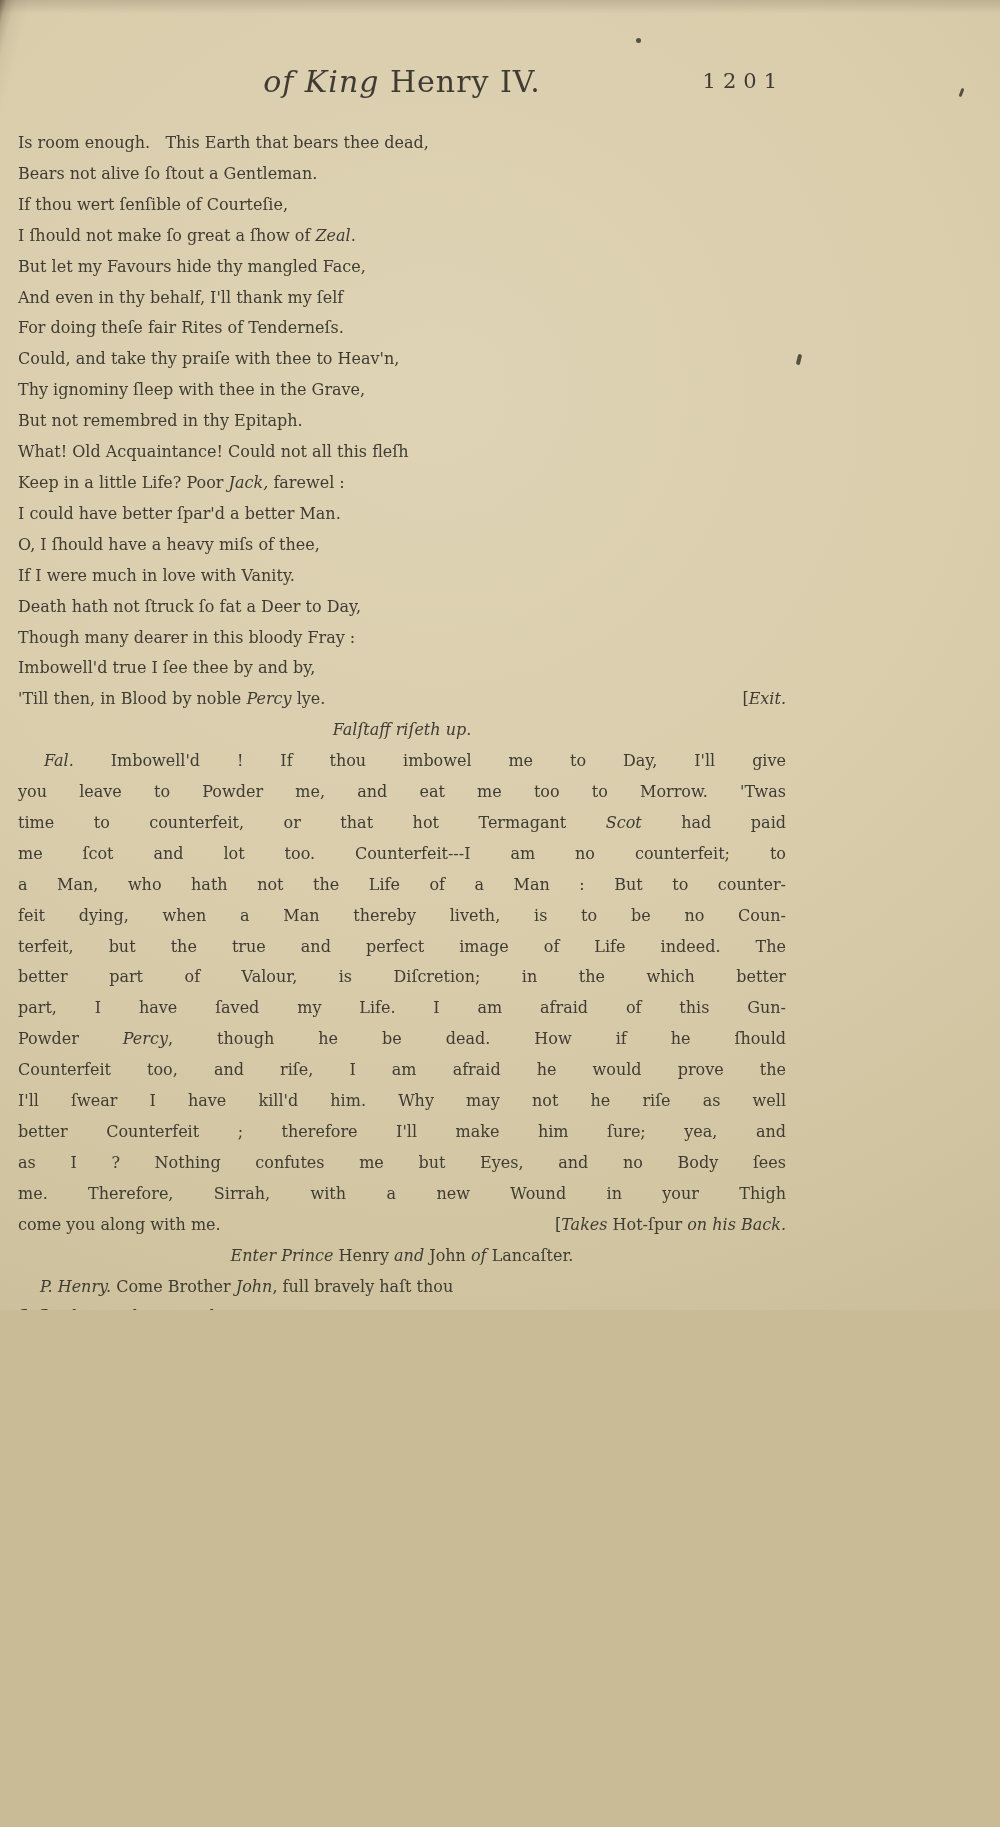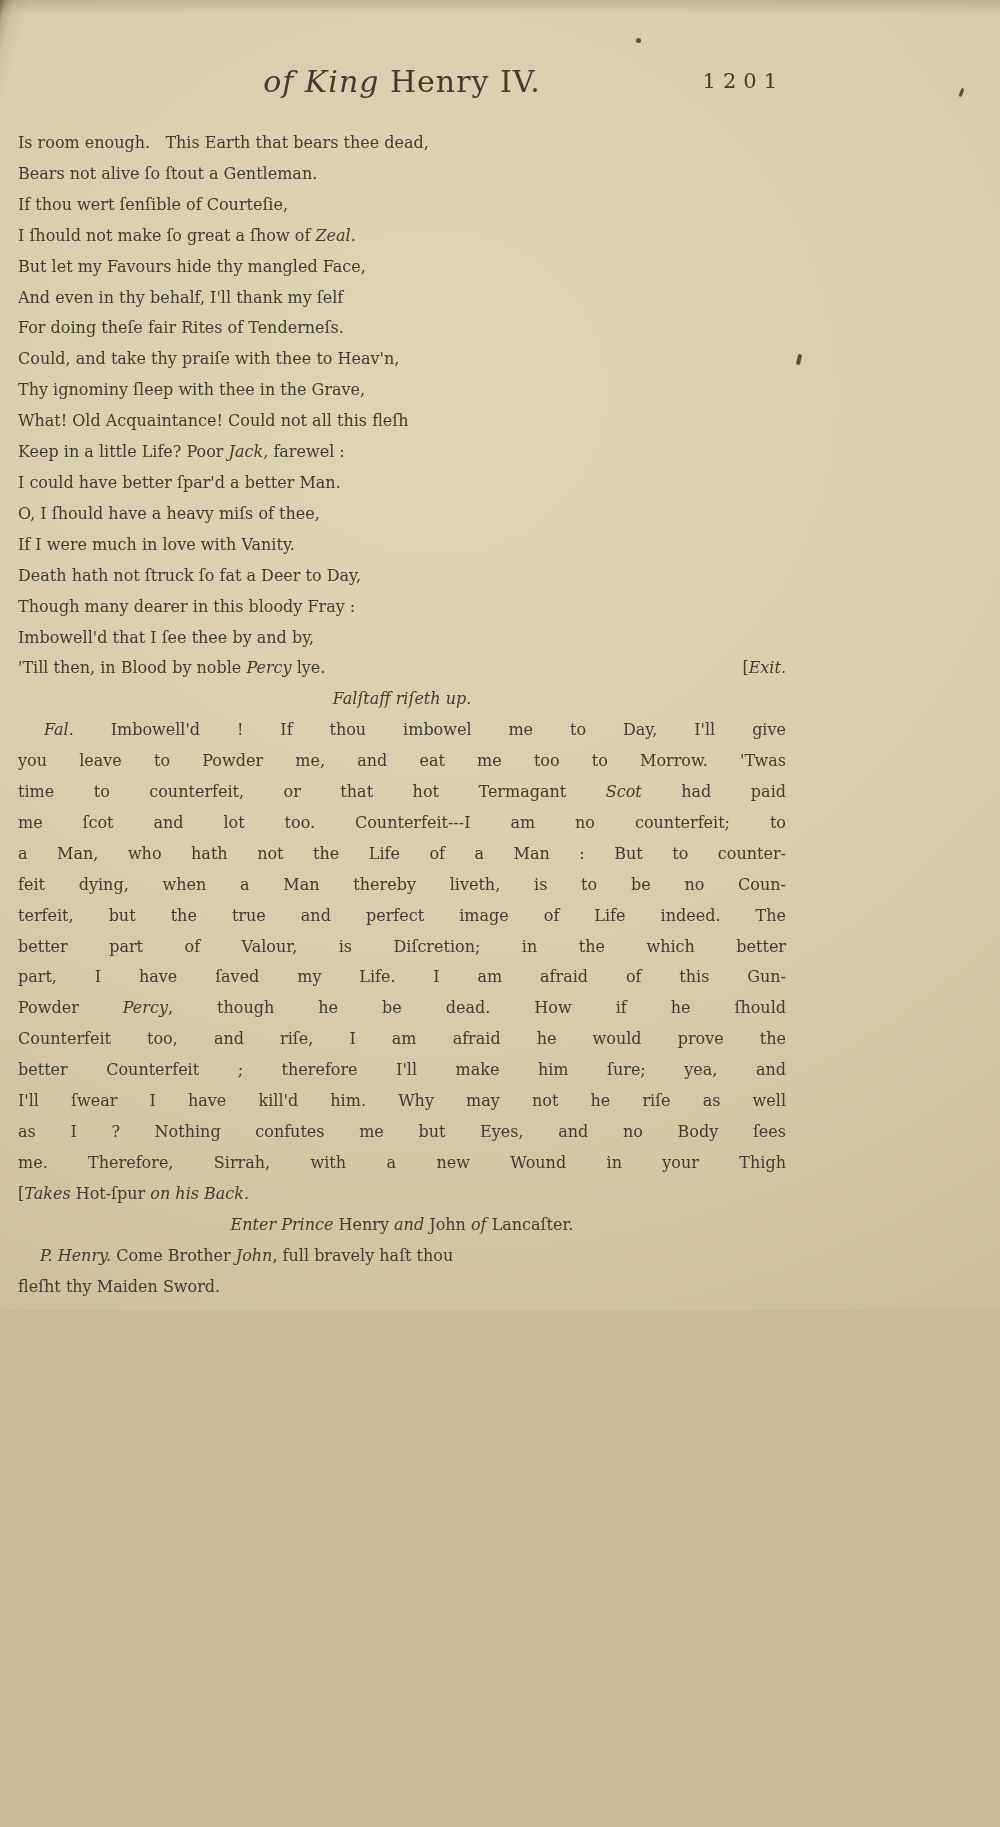--- a/index.html
+++ b/index.html
@@ -70,28 +70,29 @@
     <div class="verse">
         <div class="line"><span>Is room enough.   This Earth that bears thee dead,</span></div>
         <div class="line"><span>Bears not alive ſo ſtout a Gentleman.</span></div>
         <div class="line"><span>If thou wert ſenſible of Courteſie,</span></div>
         <div class="line"><span>I ſhould not make ſo great a ſhow of </span><span class="it">Zeal</span><span>.</span></div>
         <div class="line"><span>But let my Favours hide thy mangled Face,</span></div>
         <div class="line"><span>And even in thy behalf, I'll thank my ſelf</span></div>
         <div class="line"><span>For doing theſe fair Rites of Tenderneſs.</span></div>
         <div class="line"><span>Could, and take thy praiſe with thee to Heav'n,</span></div>
         <div class="line"><span>Thy ignominy ſleep with thee in the Grave,</span></div>
+        <div class="line"><span>But not remembred in thy Epitaph.</span></div>
         <div class="line"><span>What! Old Acquaintance! Could not all this fleſh</span></div>
         <div class="line"><span>Keep in a little Life? Poor </span><span class="it">Jack,</span><span> farewel :</span></div>
         <div class="line"><span>I could have better ſpar'd a better Man.</span></div>
         <div class="line"><span>O, I ſhould have a heavy miſs of thee,</span></div>
         <div class="line"><span>If I were much in love with Vanity.</span></div>
         <div class="line"><span>Death hath not ſtruck ſo fat a Deer to Day,</span></div>
         <div class="line"><span>Though many dearer in this bloody Fray :</span></div>
-        <div class="line"><span>Imbowell'd that I ſee thee by and by,</span></div>
+        <div class="line"><span>Imbowell'd true I ſee thee by and by,</span></div>
       </div>
 
     <div class="flex-line">
       <span><span>'Till then, in Blood by noble </span><span class="it">Percy</span><span> lye.</span></span>
       <span><span>[</span><span class="it">Exit.</span></span>
     </div>
 
     <div class="centered"><span class="it">Falſtaff riſeth up.</span></div>
 
     <div class="prose">
@@ -99,27 +100,28 @@
         <div class="line"><span>you leave to Powder me, and eat me too to Morrow. 'Twas</span></div>
         <div class="line"><span>time to counterfeit, or that hot Termagant </span><span class="it">Scot</span><span> had paid</span></div>
         <div class="line"><span>me ſcot and lot too. Counterfeit---I am no counterfeit; to</span></div>
         <div class="line"><span>a Man, who hath not the Life of a Man : But to counter-</span></div>
         <div class="line"><span>feit dying, when a Man thereby liveth, is to be no Coun-</span></div>
         <div class="line"><span>terfeit, but the true and perfect image of Life indeed. The</span></div>
         <div class="line"><span>better part of Valour, is Diſcretion; in the which better</span></div>
         <div class="line"><span>part, I have ſaved my Life. I am afraid of this Gun-</span></div>
         <div class="line"><span>Powder </span><span class="it">Percy</span><span>, though he be dead. How if he ſhould</span></div>
         <div class="line"><span>Counterfeit too, and riſe, I am afraid he would prove the</span></div>
+        <div class="line"><span>I'll ſwear I have kill'd him. Why may not he riſe as well</span></div>
         <div class="line"><span>better Counterfeit ; therefore I'll make him ſure; yea, and</span></div>
-        <div class="line"><span>I'll ſwear I have kill'd him. Why may not he riſe as well</span></div>
         <div class="line"><span>as I ? Nothing confutes me but Eyes, and no Body ſees</span></div>
         <div class="line"><span>me. Therefore, Sirrah, with a new Wound in your Thigh</span></div>
       </div>
 
     <div class="flex-line">
+      <span><span>come you along with me.</span></span>
       <span><span>[</span><span class="it">Takes</span><span> Hot-ſpur </span><span class="it">on his Back.</span></span>
     </div>
 
     <div class="centered"><span class="it">Enter Prince</span><span> Henry </span><span class="it">and</span><span> John </span><span class="it">of</span><span> Lancaſter.</span></div>
 
     <div class="speech">
         <div class="line"><span class="it">P. Henry.</span><span> Come Brother </span><span class="it">John</span><span>, full bravely haſt thou</span></div>
         <div class="line"><span>fleſht thy Maiden Sword.</span></div>
       </div>
 

